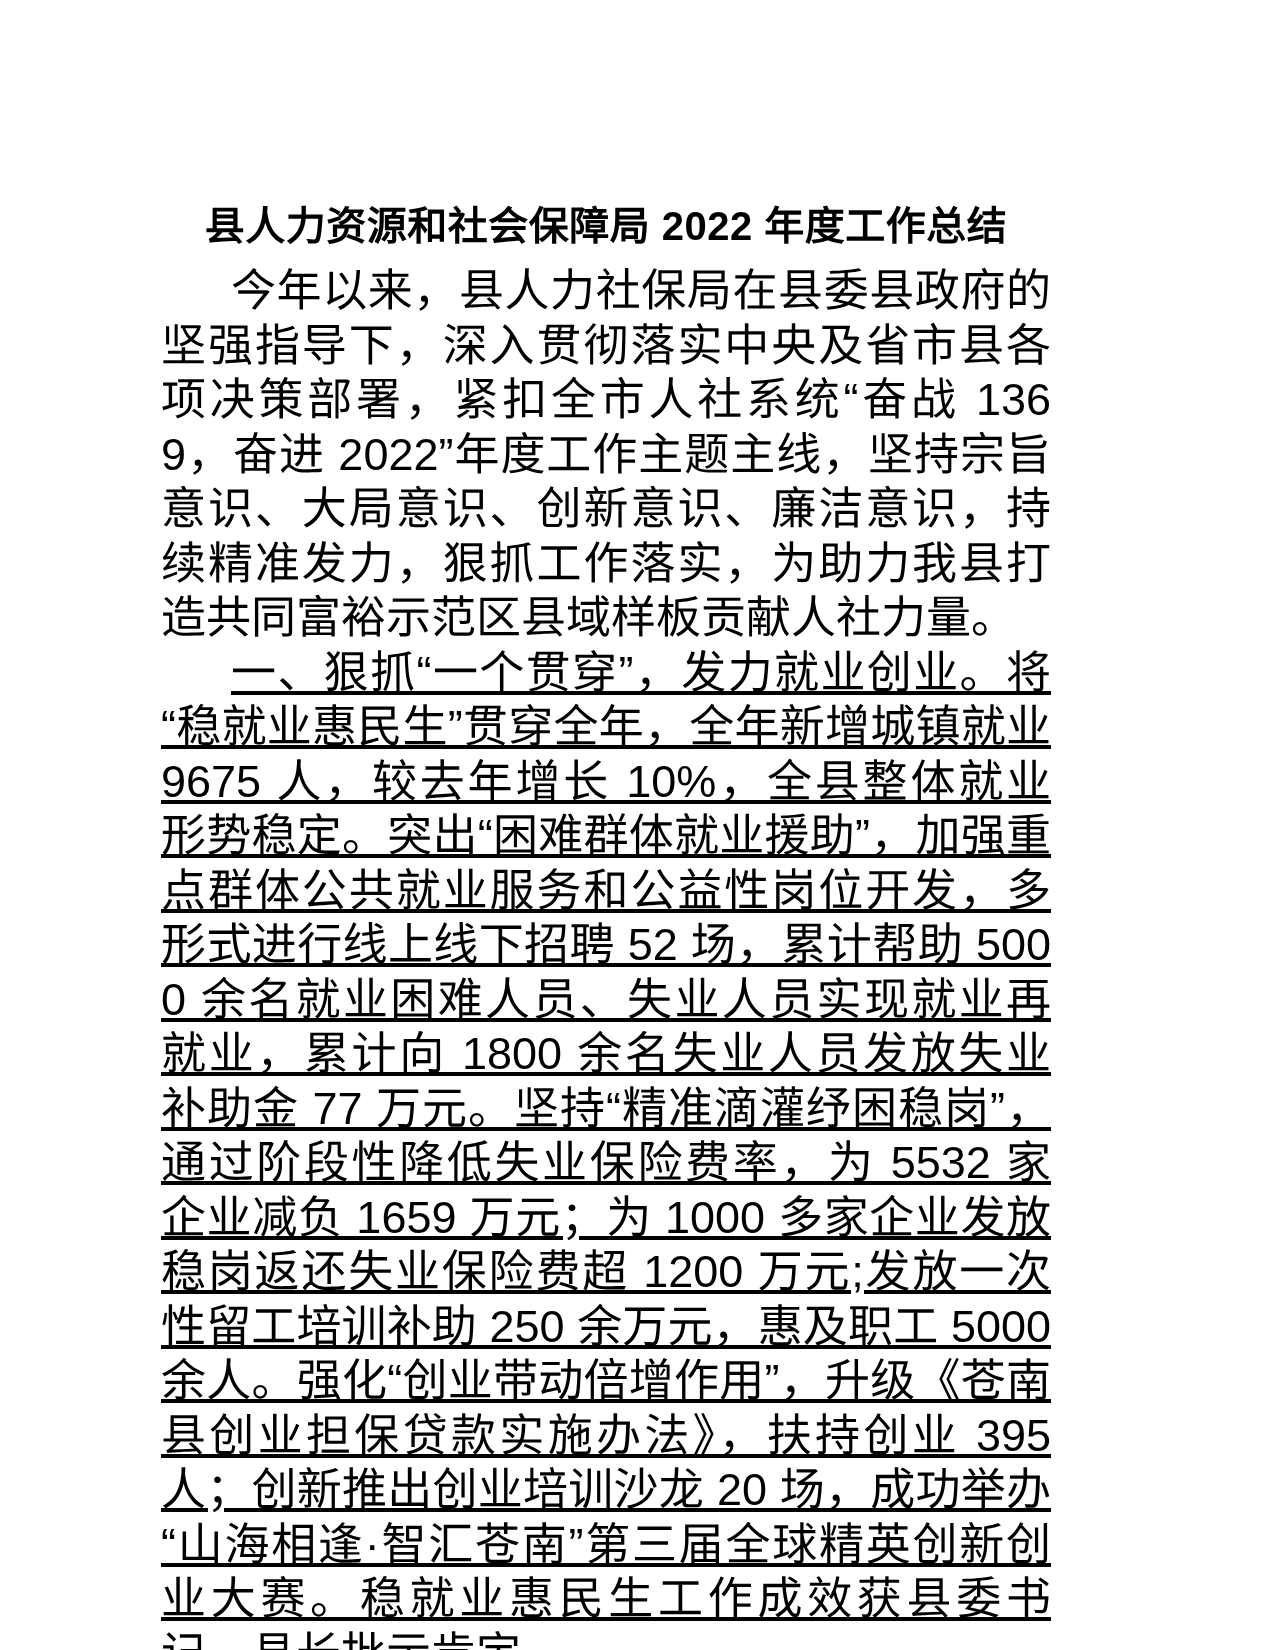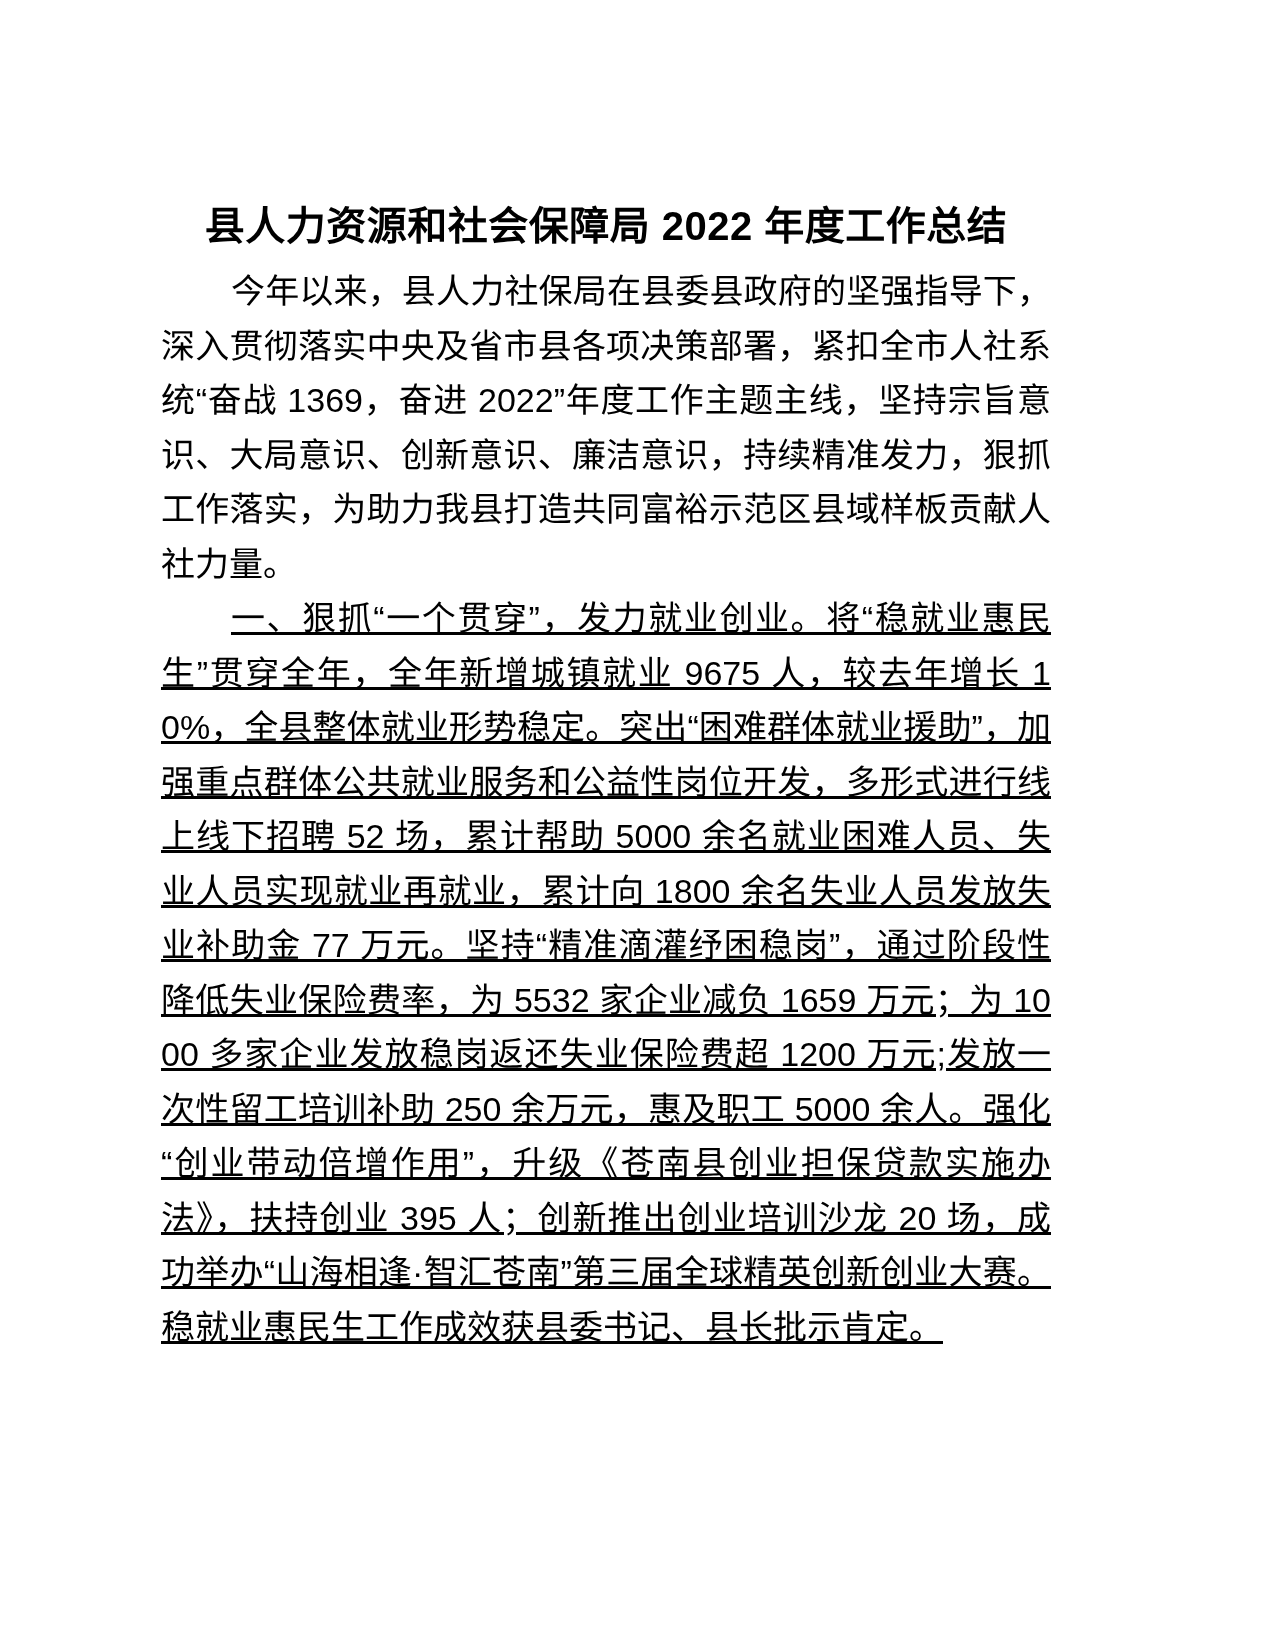--- a/index.html
+++ b/index.html
@@ -31,21 +31,21 @@
     font-size: 40px;
     font-weight: 700;
     line-height: 60px;
     text-align: center;
     letter-spacing: 0.5px;
     margin: 0 0 8px 0;
     white-space: nowrap;
     color: #000000;
   }
   .doc-para {
-    font-size: 34px;
+    font-size: 45px;
     line-height: 54.5px;
     text-align: justify;
     text-justify: inter-ideograph;
     text-align-last: left;
     margin: 0;
     text-indent: 70px;
     color: #000000;
     word-break: break-all;
   }
   .doc-para + .doc-para {

